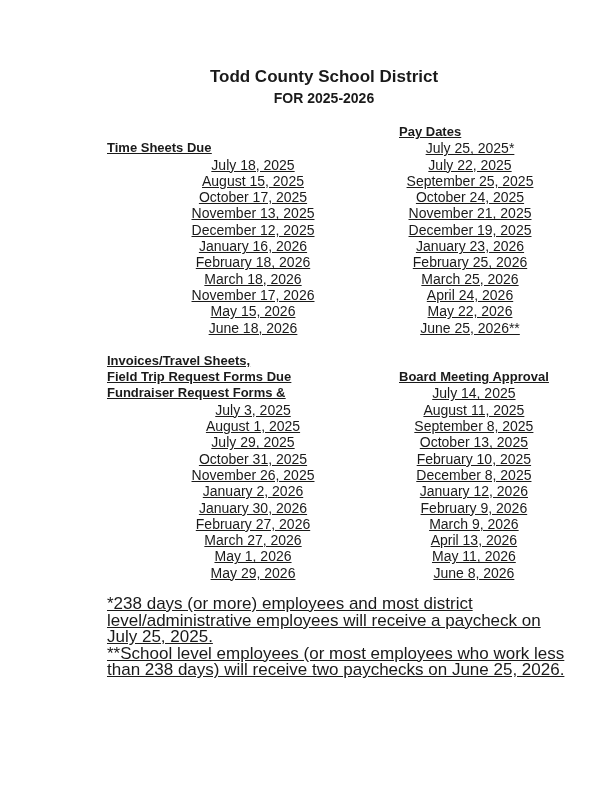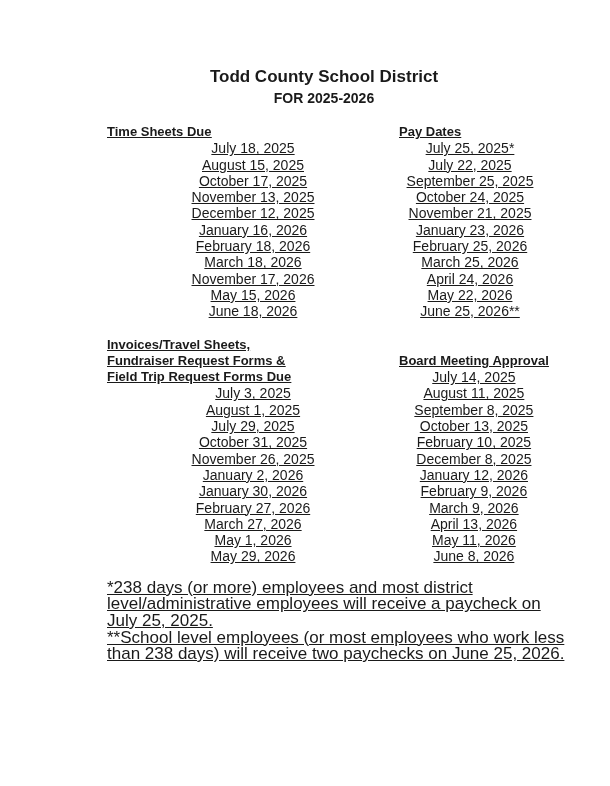--- a/index.html
+++ b/index.html
@@ -117,36 +117,37 @@
       <div class="col-right">
         <div>
             <div class="heading-line">Pay Dates</div>
           </div>
         <div>
             <div class="date-line">July 25, 2025*</div>
             <div class="date-line">July 22, 2025</div>
             <div class="date-line">September 25, 2025</div>
             <div class="date-line">October 24, 2025</div>
             <div class="date-line">November 21, 2025</div>
+            <div class="date-line">December 19, 2025</div>
             <div class="date-line">January 23, 2026</div>
             <div class="date-line">February 25, 2026</div>
             <div class="date-line">March 25, 2026</div>
             <div class="date-line">April 24, 2026</div>
             <div class="date-line">May 22, 2026</div>
             <div class="date-line">June 25, 2026**</div>
           </div>
       </div>
     </section>
 
     <section class="cols section-2">
       <div class="col-left">
         <div>
             <div class="heading-line">Invoices/Travel Sheets,</div>
+            <div class="heading-line">Field Trip Request Forms Due</div>
             <div class="heading-line">Fundraiser Request Forms &amp;</div>
-            <div class="heading-line">Field Trip Request Forms Due</div>
           </div>
         <div>
             <div class="date-line">July 3, 2025</div>
             <div class="date-line">August 1, 2025</div>
             <div class="date-line">July 29, 2025</div>
             <div class="date-line">October 31, 2025</div>
             <div class="date-line">November 26, 2025</div>
             <div class="date-line">January 2, 2026</div>
             <div class="date-line">January 30, 2026</div>
             <div class="date-line">February 27, 2026</div>

